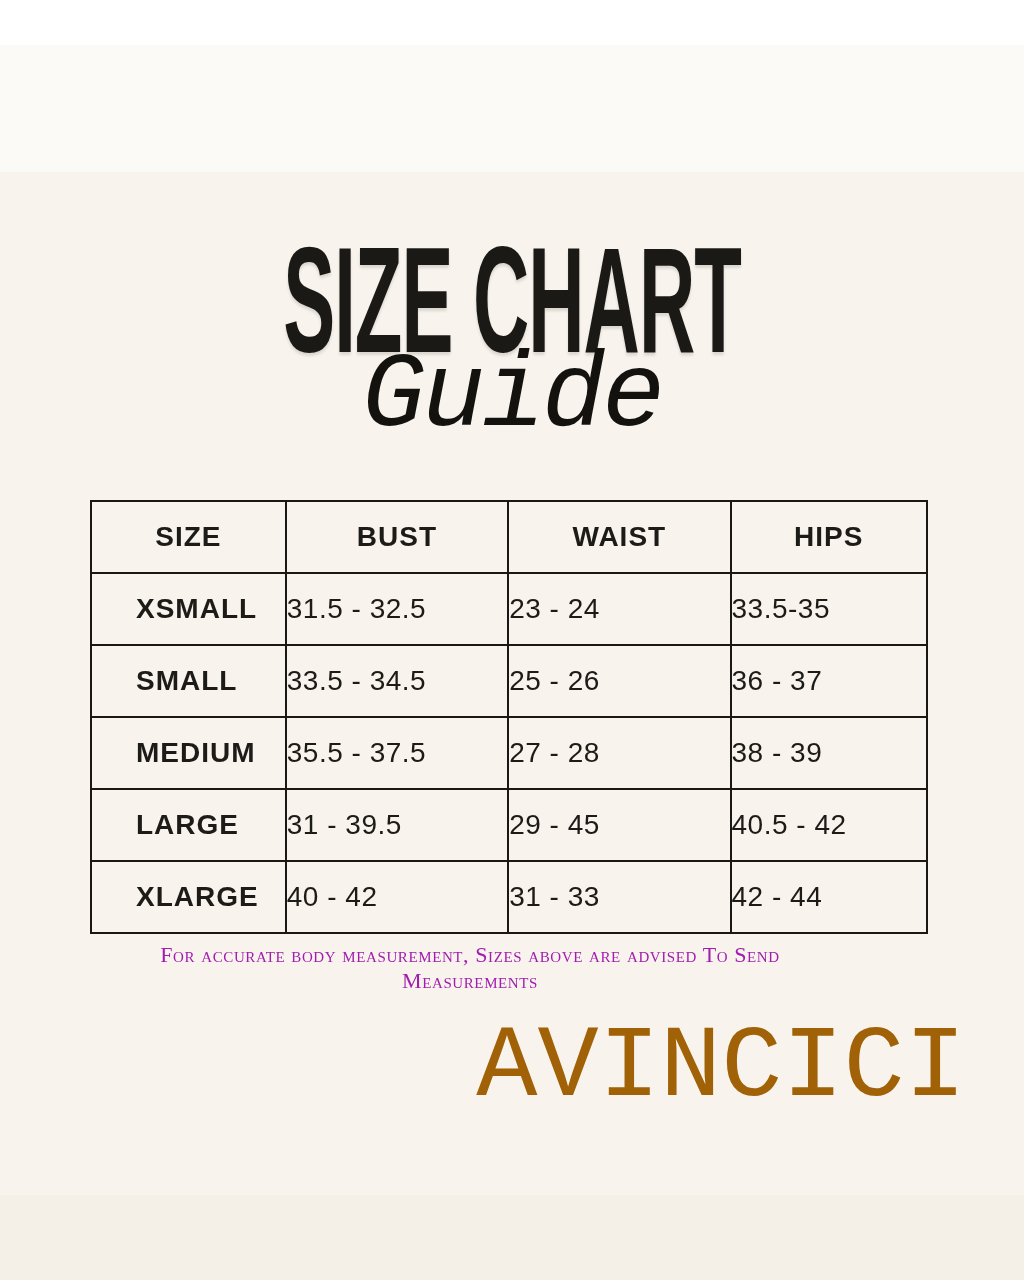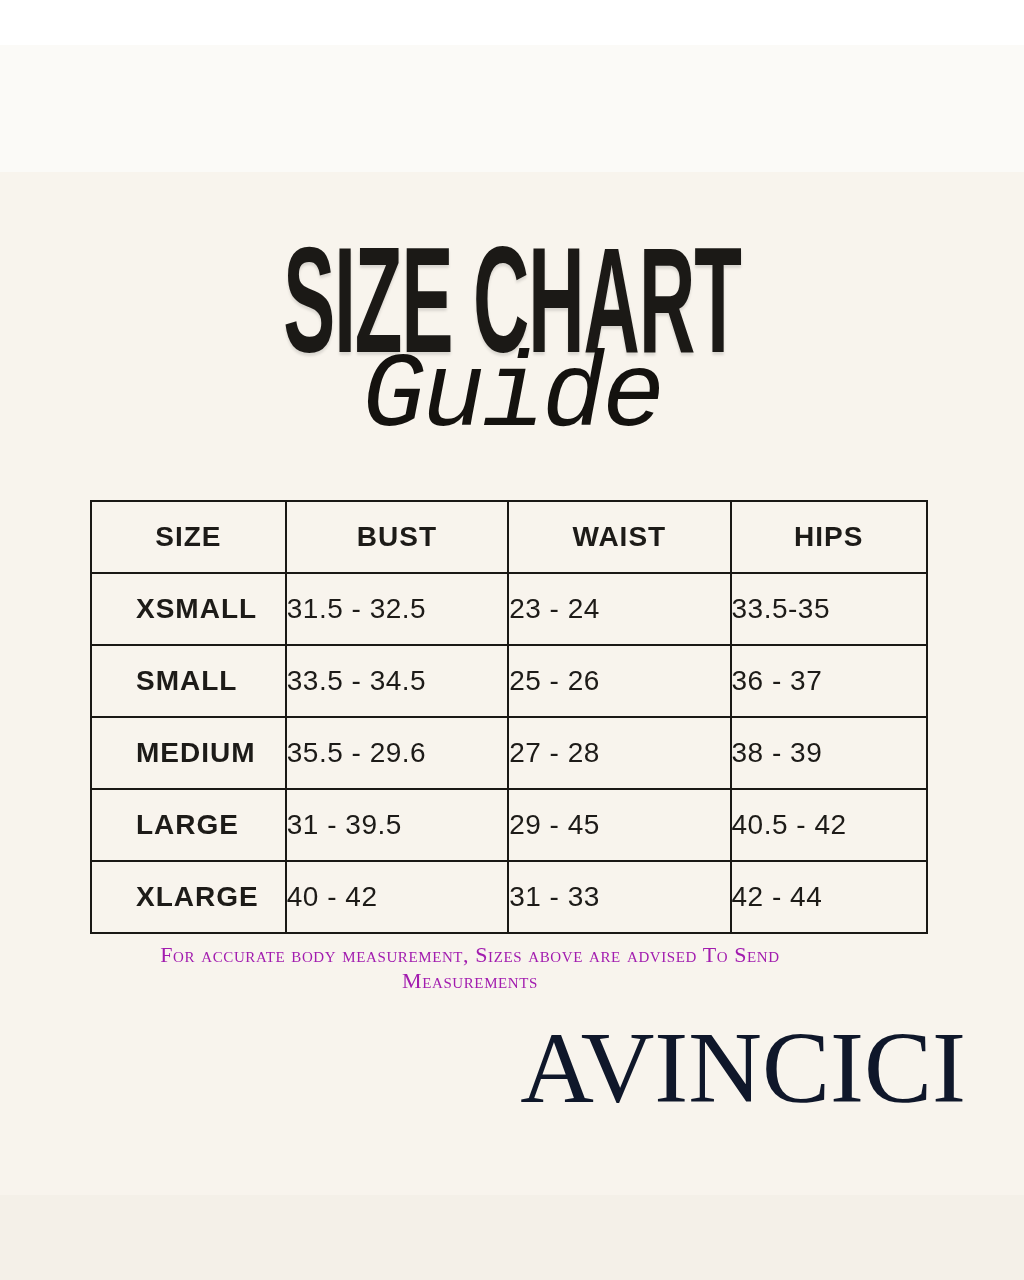--- a/index.html
+++ b/index.html
@@ -102,25 +102,25 @@
     font-variant: small-caps;
     font-size: 22px;
     letter-spacing: 0.6px;
     color: #a21caf;
   }
   
   .brand {
     position: absolute;
     top: 972px;
     right: 58px;
-    font-family: Liberation Serif, serif;
+    font-family: Liberation Mono, monospace;
     font-size: 102px;
     line-height: 1;
     letter-spacing: 0px;
-    color: #0f172a;
+    color: #a16207;
   }
 </style>
 </head>
 <body>
 
 <div class="canvas">
 
   <div class="band-top"></div>
   <div class="band-bottom"></div>
 
@@ -152,21 +152,21 @@
         <td>33.5-35</td>
       </tr>
       <tr>
         <td class="size-col">SMALL</td>
         <td>33.5 - 34.5</td>
         <td>25 - 26</td>
         <td>36 - 37</td>
       </tr>
       <tr>
         <td class="size-col">MEDIUM</td>
-        <td>35.5 - 29.6</td>
+        <td>35.5 - 37.5</td>
         <td>27 - 28</td>
         <td>38 - 39</td>
       </tr>
       <tr>
         <td class="size-col">LARGE</td>
         <td>31 - 39.5</td>
         <td>29 - 45</td>
         <td>40.5 - 42</td>
       </tr>
       <tr>

